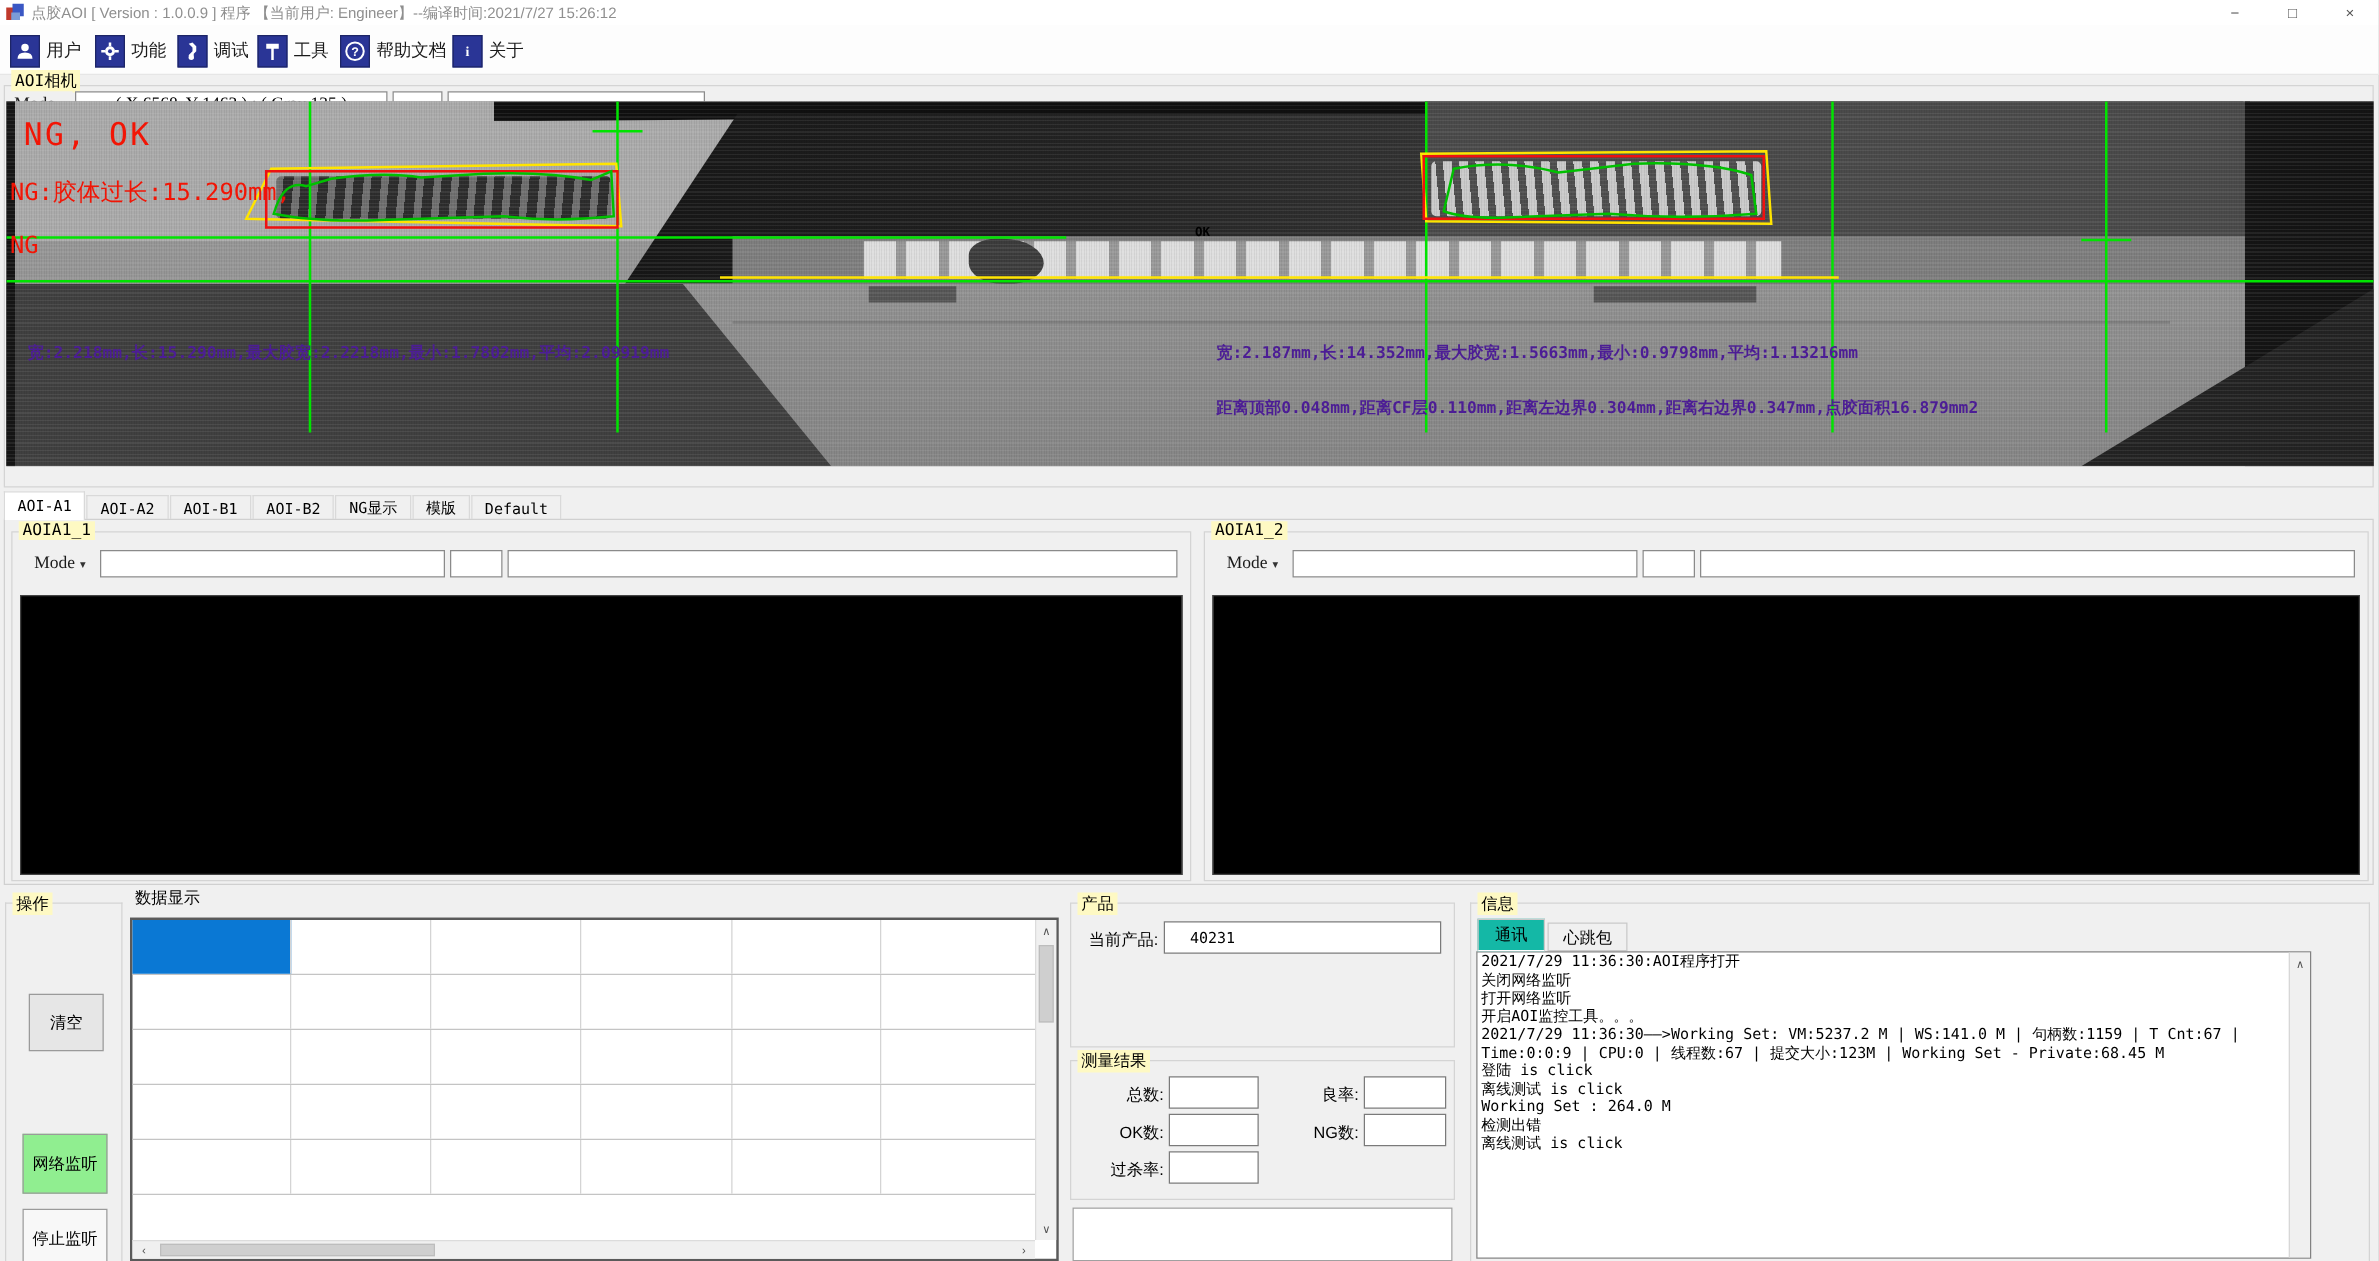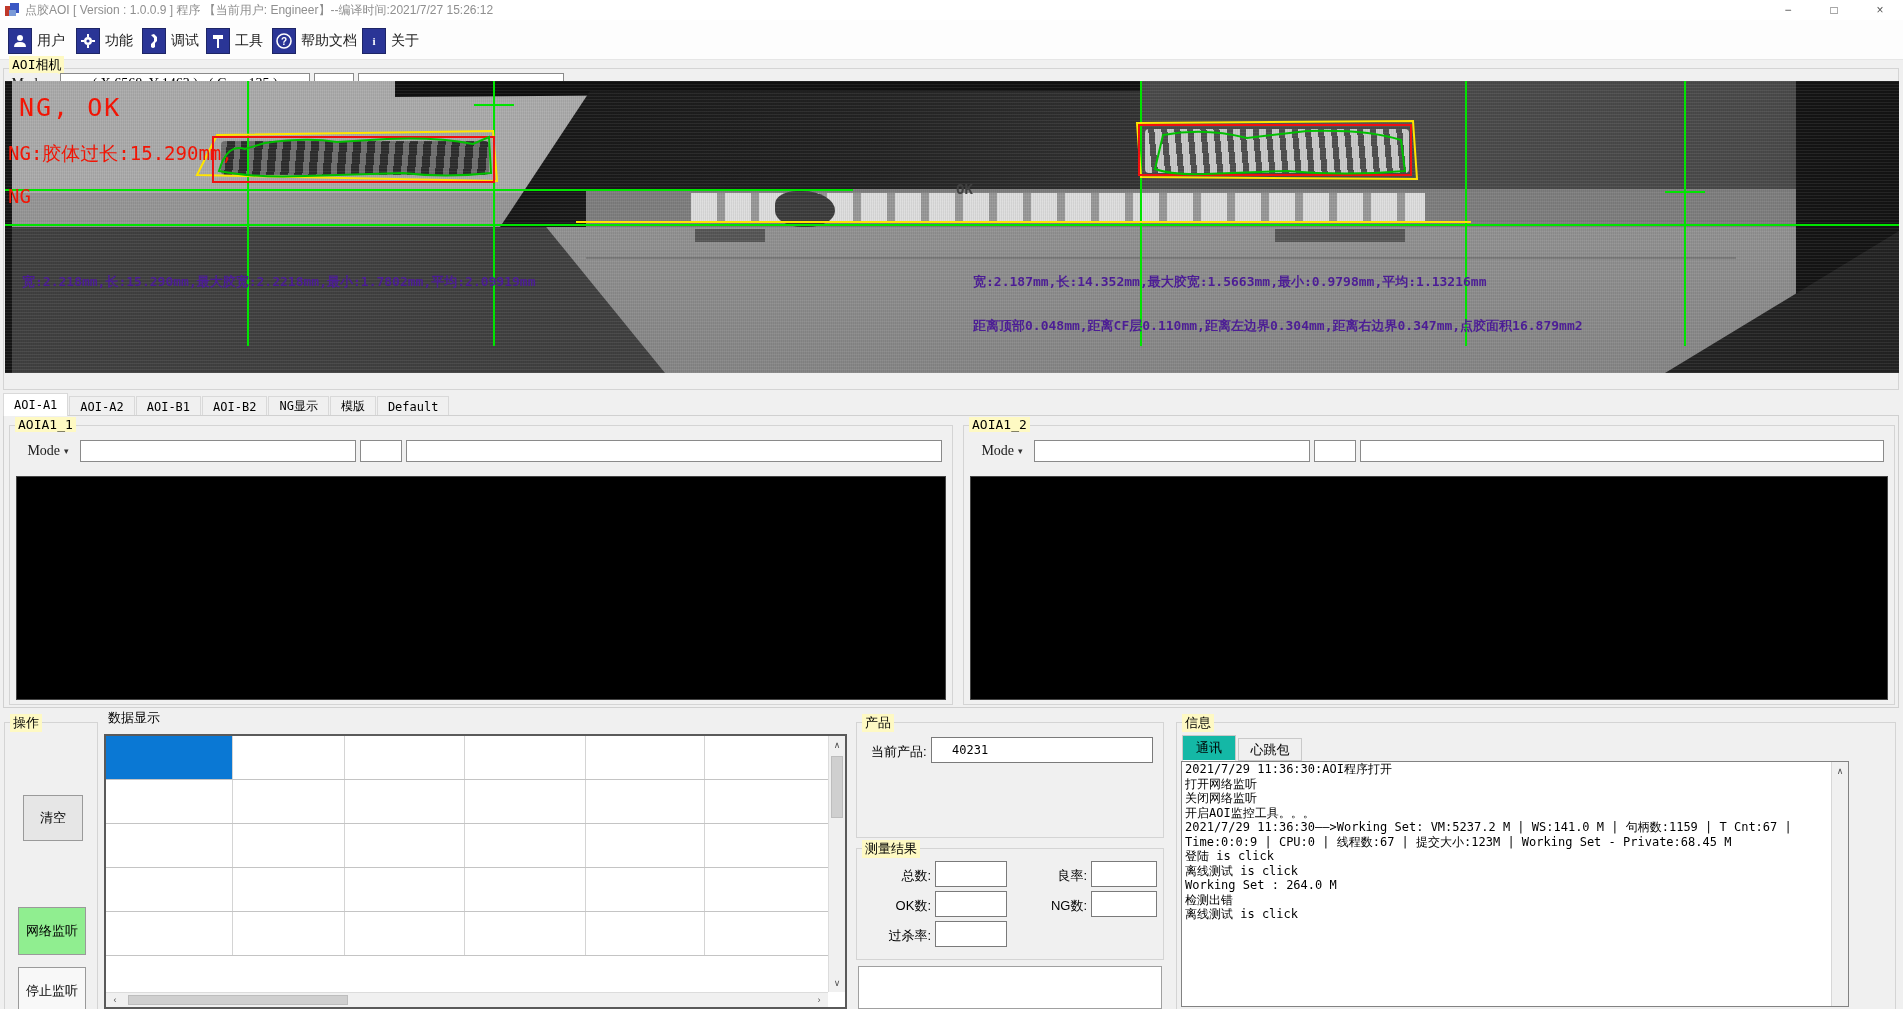--- a/index.html
+++ b/index.html
@@ -44,21 +44,21 @@
   
   .photo { position:absolute; left:1px; top:12px; width:1894px; height:292px; background:#969696; overflow:hidden; }
   .photo .noise { position:absolute; inset:0;
       background-image:repeating-linear-gradient(0deg, rgba(255,255,255,.07) 0 1px, transparent 1px 3px),
                        repeating-linear-gradient(90deg, rgba(0,0,0,.06) 0 1px, transparent 1px 2px);
       pointer-events:none; }
   .ov-text { position:absolute; white-space:nowrap; font-family:"DejaVu Sans Mono", monospace; }
   .ng-big { font-size:25px; color:#f21505; letter-spacing:2px; }
   .ng-mid { font-size:19px; color:#f21505; }
   .blue-line { font-size:13px; font-weight:bold; color:#4c1d95;margin-left:15px; }
-  .ok-blue { font-size:14px; font-weight:bold; color:#404040; }
+  .ok-blue { font-size:10px; font-weight:bold; color:#000000; }
   svg.overlay { position:absolute; left:0; top:0; }
 
   
   .tabstrip { position:absolute; left:3px; top:393px; height:23px; display:flex; align-items:flex-end; }
   .tab { height:20px; padding:0 10px; border:1px solid #d9d9d9; border-bottom:none; background:#f0f0f0;
          font:12px "DejaVu Sans Mono", monospace; display:flex; align-items:center; margin-right:1px; }
   .tab.active { height:23px; background:#fff; position:relative; z-index:2; }
   .tabpage { position:absolute; left:3px; top:415px; width:1896px; height:293px;
              border:1px solid #d0d0d0; background:#f0f0f0; }
   .blackpane { position:absolute; background:#000; border:1px solid #444; }
@@ -362,22 +362,22 @@
     <div class="mfield" style="left:78px; top:72px; width:72px;"></div>
   </div>
   <div class="abs" style="left:858px; top:966px; width:304px; height:43px; background:#fff; border:1px solid #a0a0a0;"></div>
 
   <div class="gb" style="left:1176px; top:722px; width:720px; height:287px; border-bottom:none;">
     <div class="gb-label">信息</div>
     <div class="itab active" style="left:5px; top:12px; width:54px; height:26px;">通讯</div>
     <div class="itab" style="left:61px; top:15px; width:64px; height:23px;">心跳包</div>
     <div class="logbox" style="left:4px; top:38px; width:668px; height:246px;">
       <div class="logline">2021/7/29 11:36:30:AOI程序打开</div>
+      <div class="logline">关闭网络监听</div>
       <div class="logline">打开网络监听</div>
-      <div class="logline">关闭网络监听</div>
       <div class="logline">开启AOI监控工具。。。</div>
       <div class="logline">2021/7/29 11:36:30——&gt;Working Set: VM:5237.2 M | WS:141.0 M | 句柄数:1159 | T Cnt:67 |</div>
       <div class="logline">Time:0:0:9 | CPU:0 | 线程数:67 | 提交大小:123M  | Working Set - Private:68.45 M</div>
       <div class="logline">登陆 is click</div>
       <div class="logline">离线测试 is click</div>
       <div class="logline">Working Set : 264.0 M</div>
       <div class="logline">检测出错</div>
       <div class="logline">离线测试 is click</div>
       <div class="log-scroll">
         <div class="scr-btn" style="top:2px;left:0;right:0;height:14px;">∧</div>

